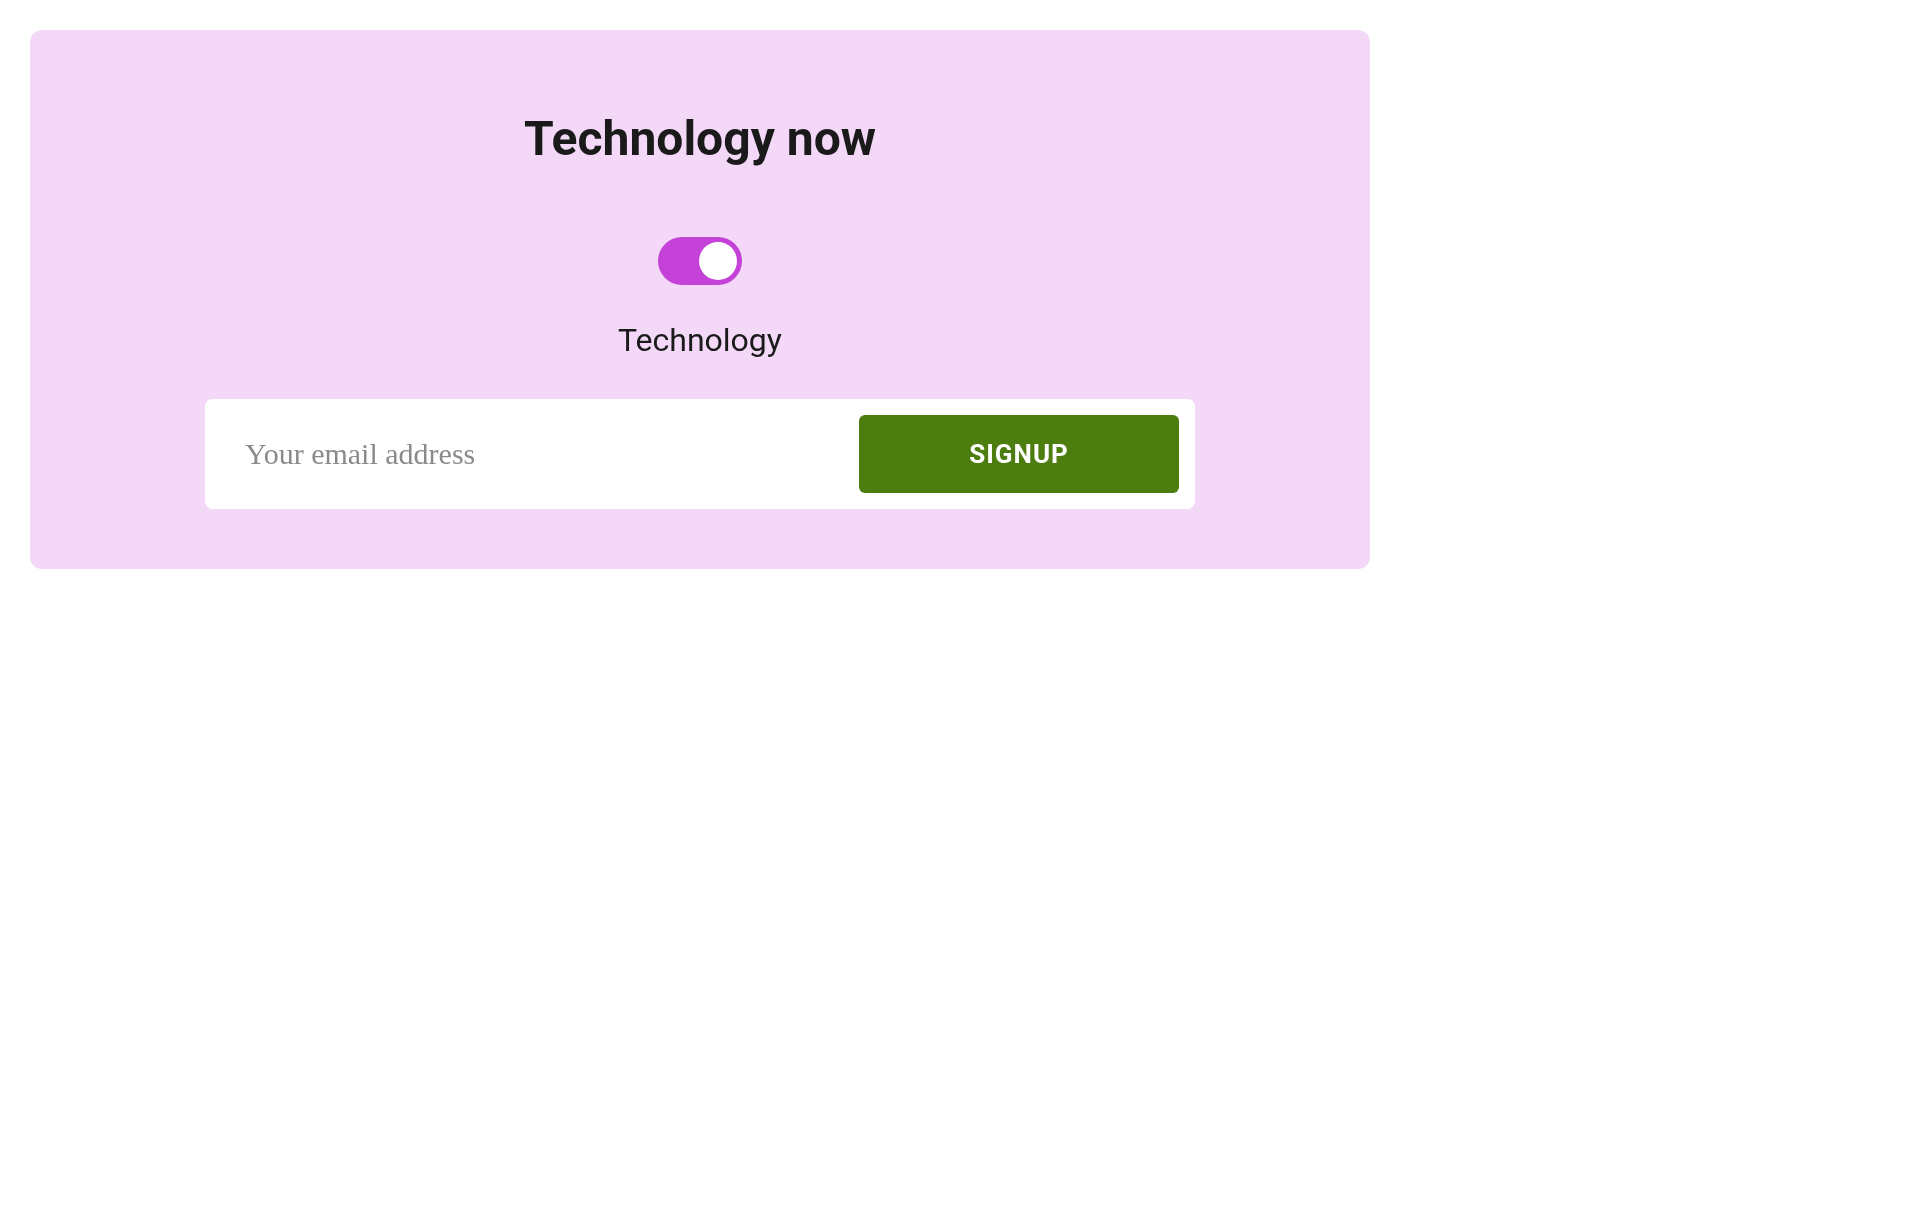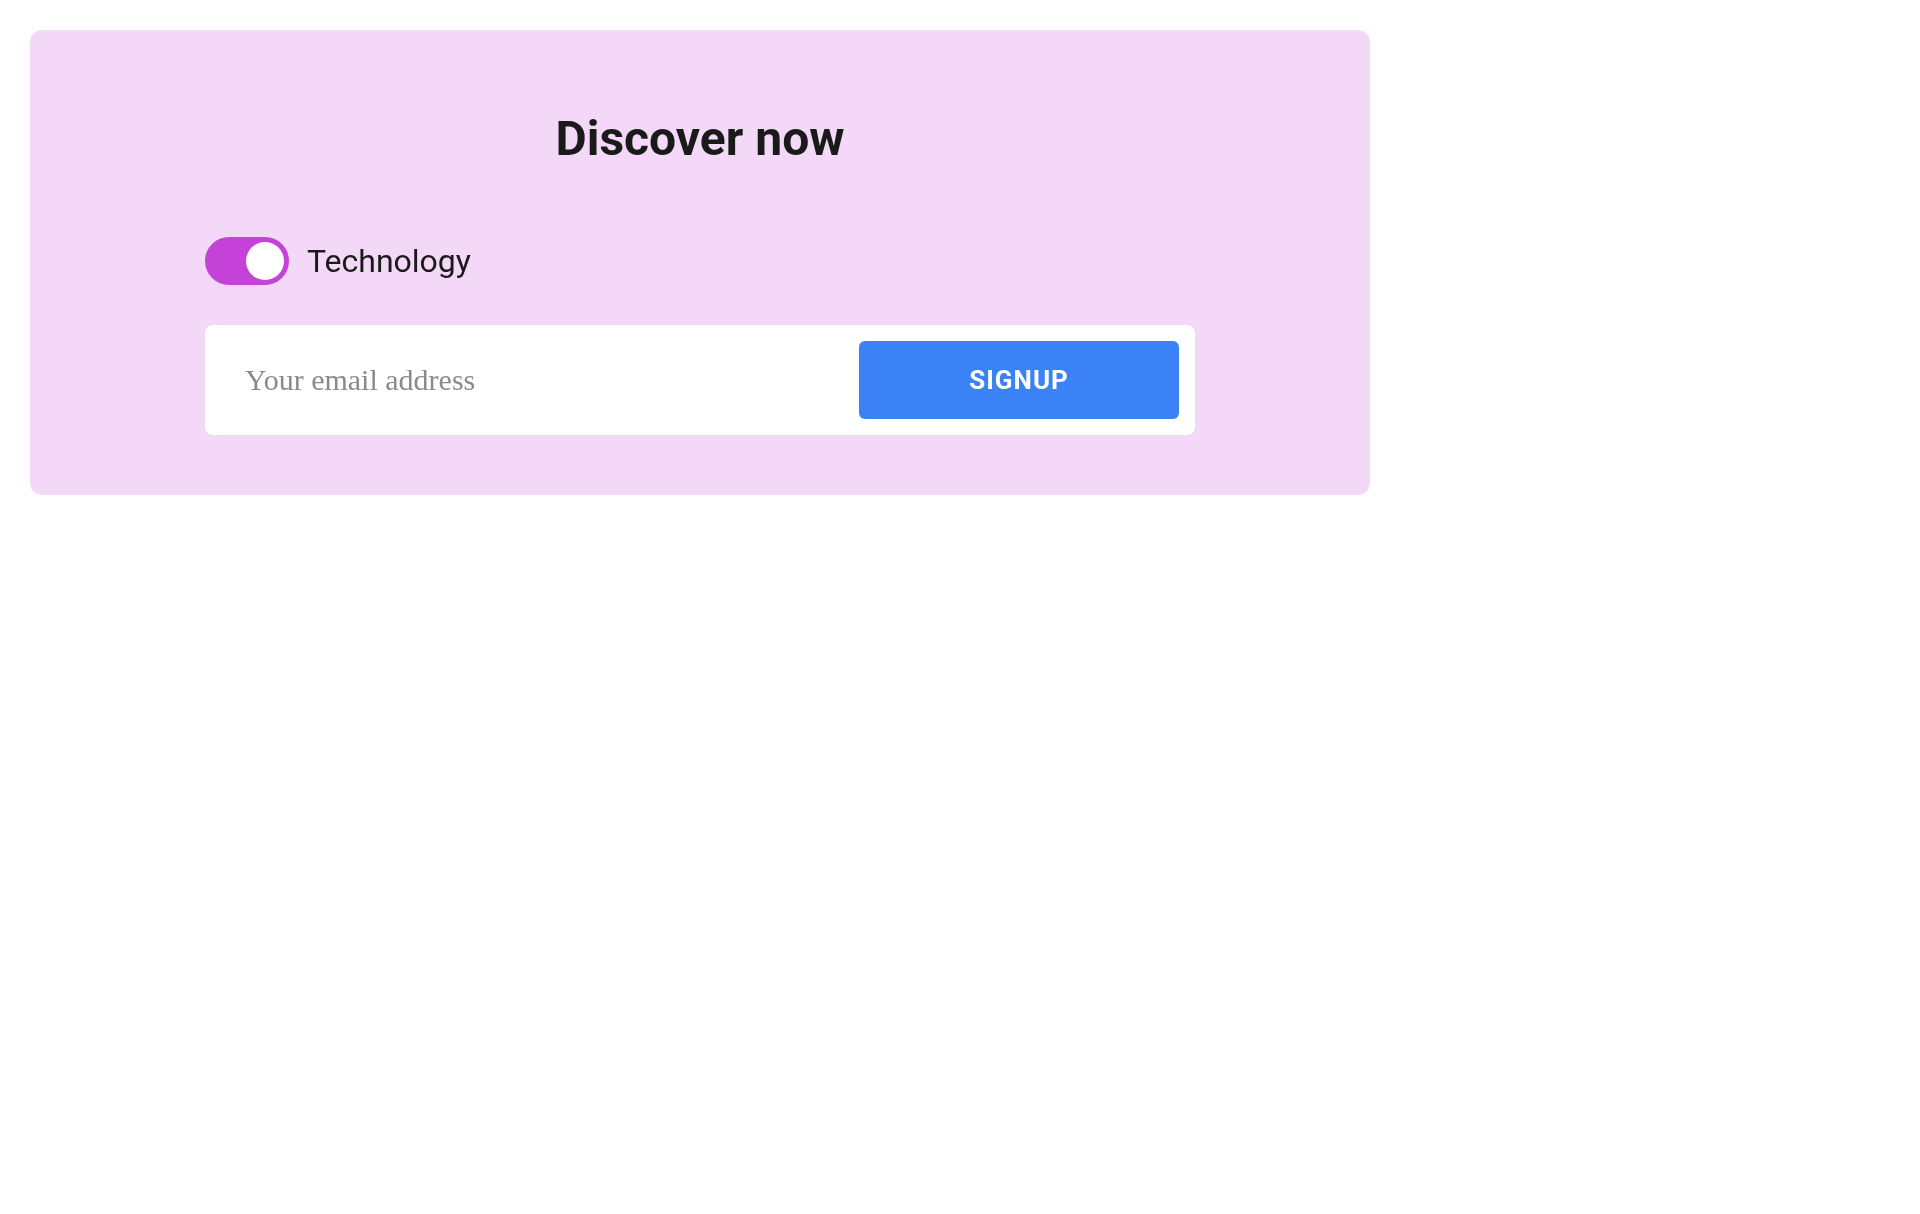--- a/index.html
+++ b/index.html
@@ -39,21 +39,22 @@
     .toggles {
       display: flex;
       flex-direction: column;
       gap: 30px;
       margin-bottom: 40px;
     }
     
     .toggle-row {
       display: flex;
       align-items: center;
-      gap: 18px;
+      gap: 36px;
+      flex-direction: column;
     }
     
     .toggle {
       width: 84px;
       height: 48px;
       background: #c442d8;
       border-radius: 24px;
       position: relative;
       cursor: pointer;
     }
@@ -90,38 +91,38 @@
       color: #333;
       padding: 16px 24px;
       font-family: Liberation Serif, serif;
     }
     
     .email-input::placeholder {
       color: #8a8a8a;
     }
     
     .signup-button {
-      background: #3b82f6;
+      background: #4d7c0f;
       color: #ffffff;
       border: none;
       border-radius: 6px;
       font-size: 26px;
       font-weight: 700;
       letter-spacing: 1px;
       padding: 24px 0;
       width: 320px;
       cursor: pointer;
       font-family: inherit;
     }
   </style>
 </head>
 <body>
 
 <div class="card">
-  <h1 class="title">Discover now</h1>
+  <h1 class="title">Technology now</h1>
 
 
   <div class="toggles">
     <div class="toggle-row">
       <div class="toggle">
         <div class="toggle-thumb"></div>
       </div>
       <span class="toggle-label">Technology</span>
     </div>
   </div>

